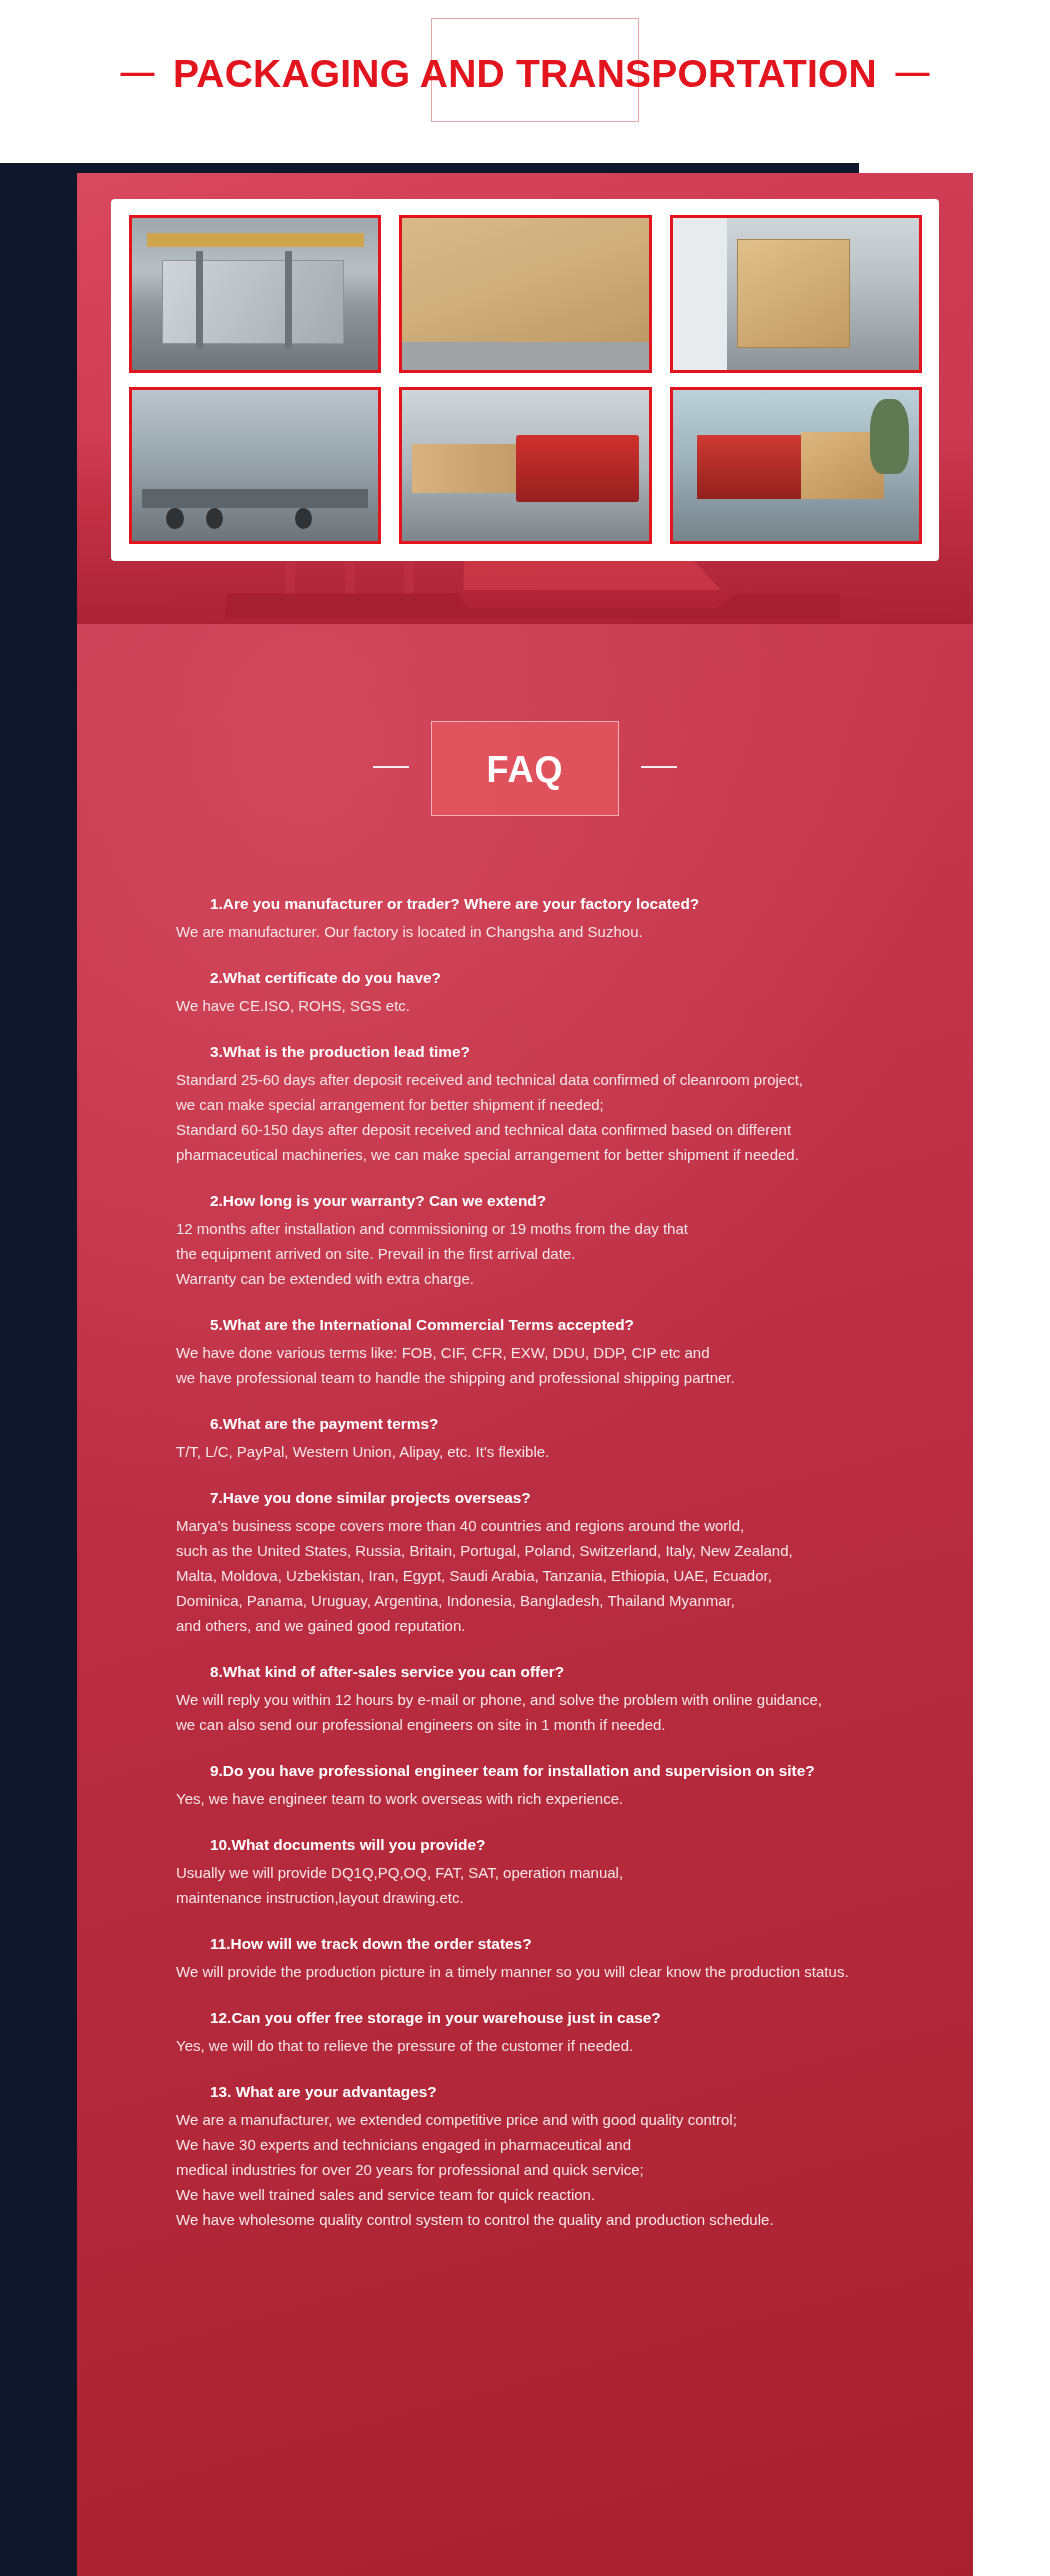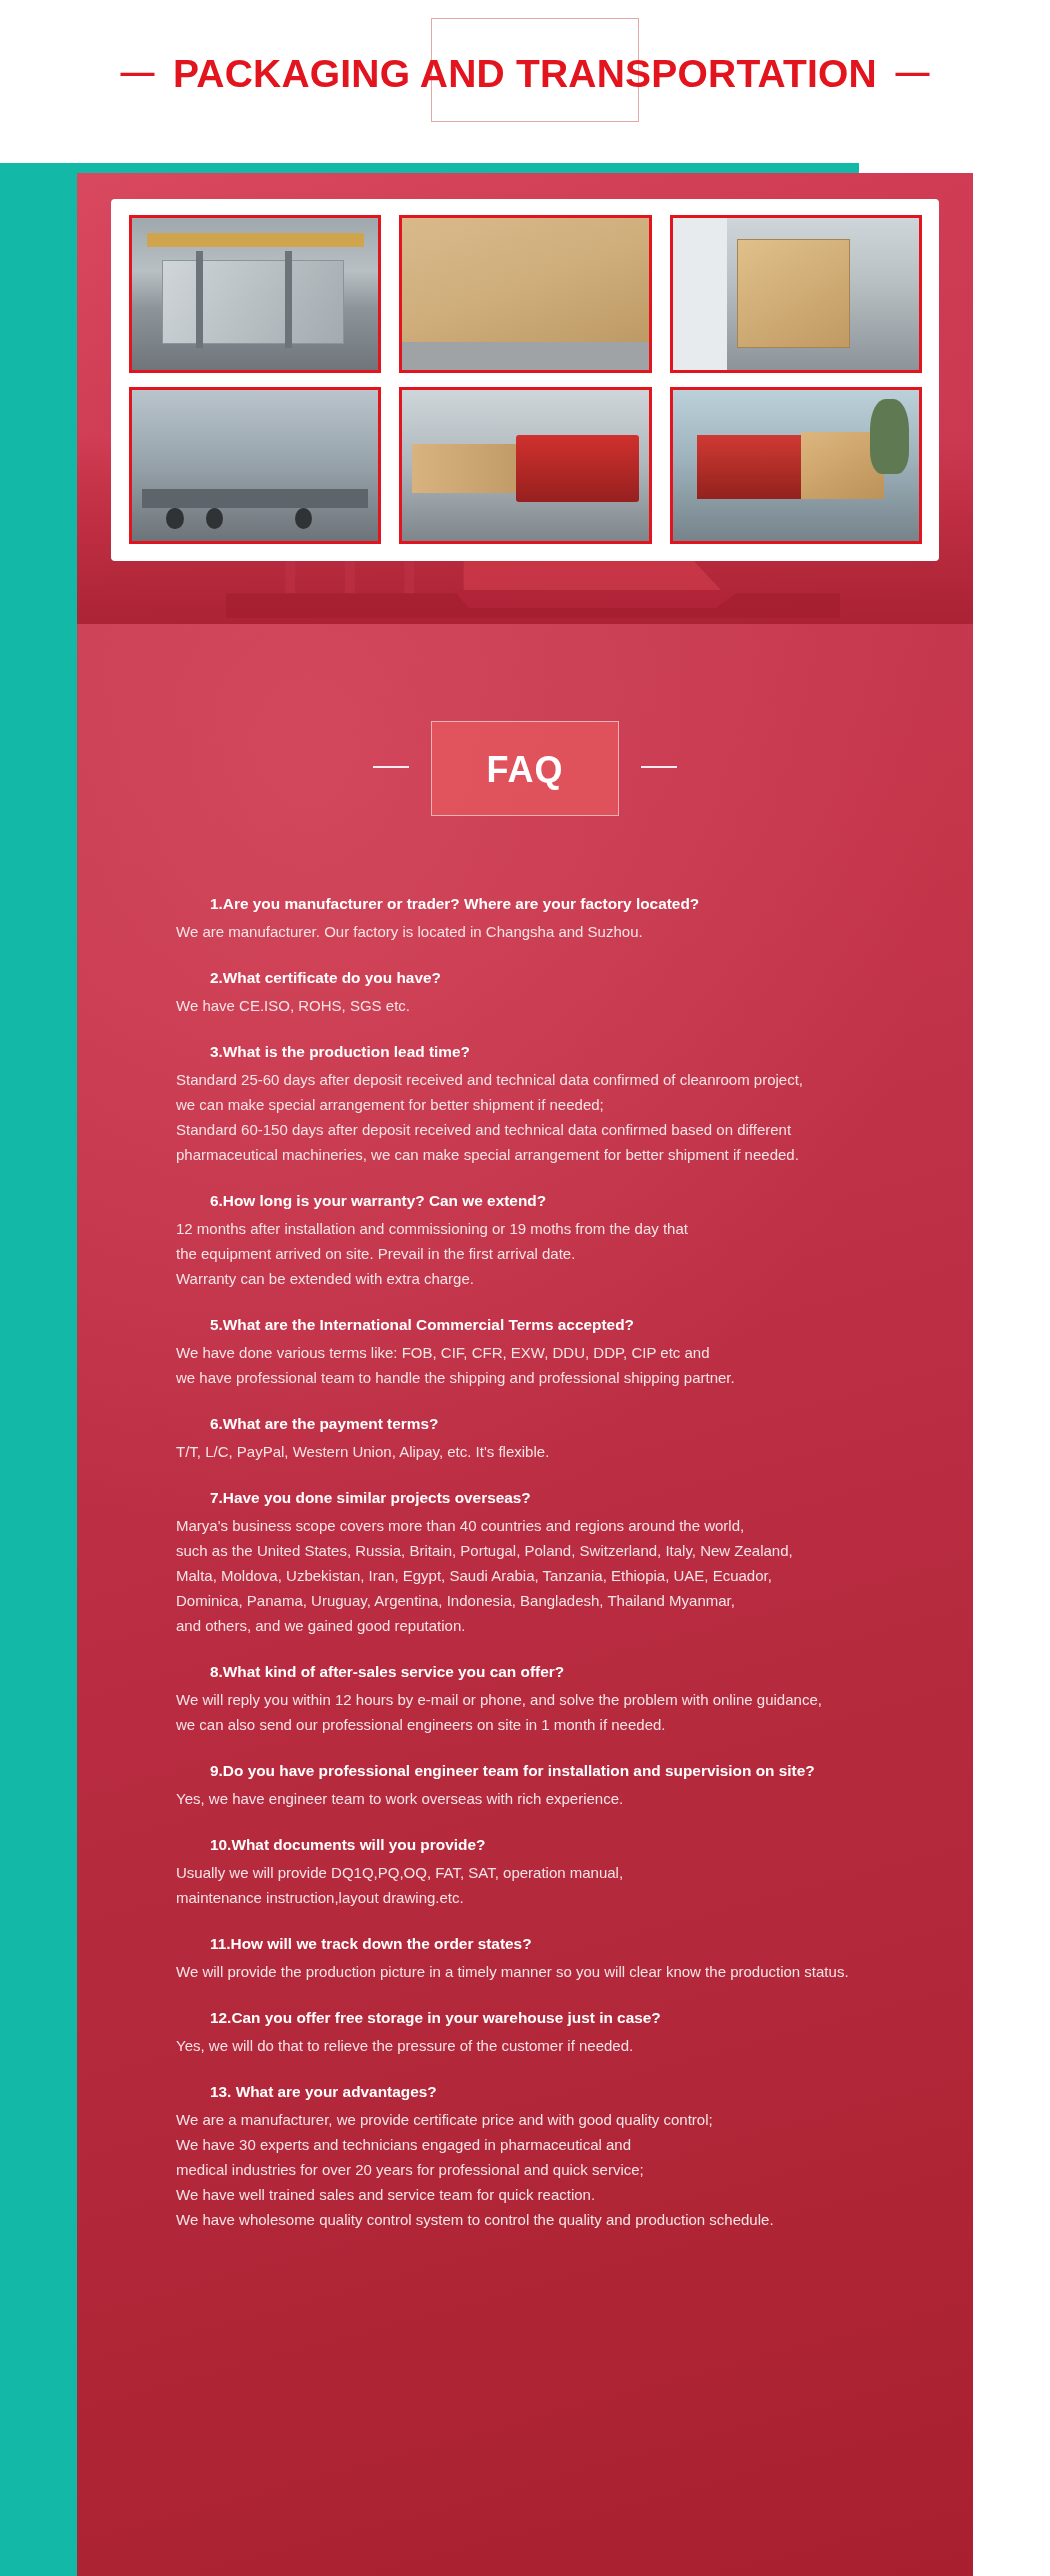--- a/index.html
+++ b/index.html
@@ -7,21 +7,21 @@
     width: 1050px;
     height: 2576px;
     background: #ffffff;
     font-family: "Liberation Sans", sans-serif;
     overflow: hidden;
   }
   .page {
     position: relative;
     width: 859px;
     height: 2576px;
-    background: #14b8a6;
+    background: #0f172a;
   }
 
   
   .header {
     position: absolute;
     left: 0; top: 0;
     width: 1050px;
     height: 163px;
     background: #ffffff;
   }
@@ -307,21 +307,21 @@
           <div class="faq-a-line">We have CE.ISO, ROHS, SGS etc.</div>
         </div>
         <div class="faq-item">
           <div class="faq-q">3.What is the production lead time?</div>
           <div class="faq-a-line">Standard 25-60 days after deposit received and technical data confirmed of cleanroom project,</div>
           <div class="faq-a-line">we can make special arrangement for better shipment if needed;</div>
           <div class="faq-a-line">Standard 60-150 days after deposit received and technical data confirmed based on different</div>
           <div class="faq-a-line">pharmaceutical machineries, we can make special arrangement for better shipment if needed.</div>
         </div>
         <div class="faq-item">
-          <div class="faq-q">6.How long is your warranty? Can we extend?</div>
+          <div class="faq-q">2.How long is your warranty? Can we extend?</div>
           <div class="faq-a-line">12 months after installation and commissioning or 19 moths from the day that</div>
           <div class="faq-a-line">the equipment arrived on site. Prevail in the first arrival date.</div>
           <div class="faq-a-line">Warranty can be extended with extra charge.</div>
         </div>
         <div class="faq-item">
           <div class="faq-q">5.What are the International Commercial Terms accepted?</div>
           <div class="faq-a-line">We have done various terms like: FOB, CIF, CFR, EXW, DDU, DDP, CIP etc and</div>
           <div class="faq-a-line">we have professional team to handle the shipping and professional shipping partner.</div>
         </div>
         <div class="faq-item">
@@ -353,21 +353,21 @@
         <div class="faq-item">
           <div class="faq-q">11.How will we track down the order states?</div>
           <div class="faq-a-line">We will provide the production picture in a timely manner so you will clear know the production status.</div>
         </div>
         <div class="faq-item">
           <div class="faq-q">12.Can you offer free storage in your warehouse just in case?</div>
           <div class="faq-a-line">Yes, we will do that to relieve the pressure of the customer if needed.</div>
         </div>
         <div class="faq-item">
           <div class="faq-q">13. What are your advantages?</div>
-          <div class="faq-a-line">We are a manufacturer, we provide certificate price and with good quality control;</div>
+          <div class="faq-a-line">We are a manufacturer, we extended competitive price and with good quality control;</div>
           <div class="faq-a-line">We have 30 experts and technicians engaged in pharmaceutical and</div>
           <div class="faq-a-line">medical industries for over 20 years for professional and quick service;</div>
           <div class="faq-a-line">We have well trained sales and service team for quick reaction.</div>
           <div class="faq-a-line">We have wholesome quality control system to control the quality and production schedule.</div>
         </div>
       </div>
   </div>
 
 </div>
 

